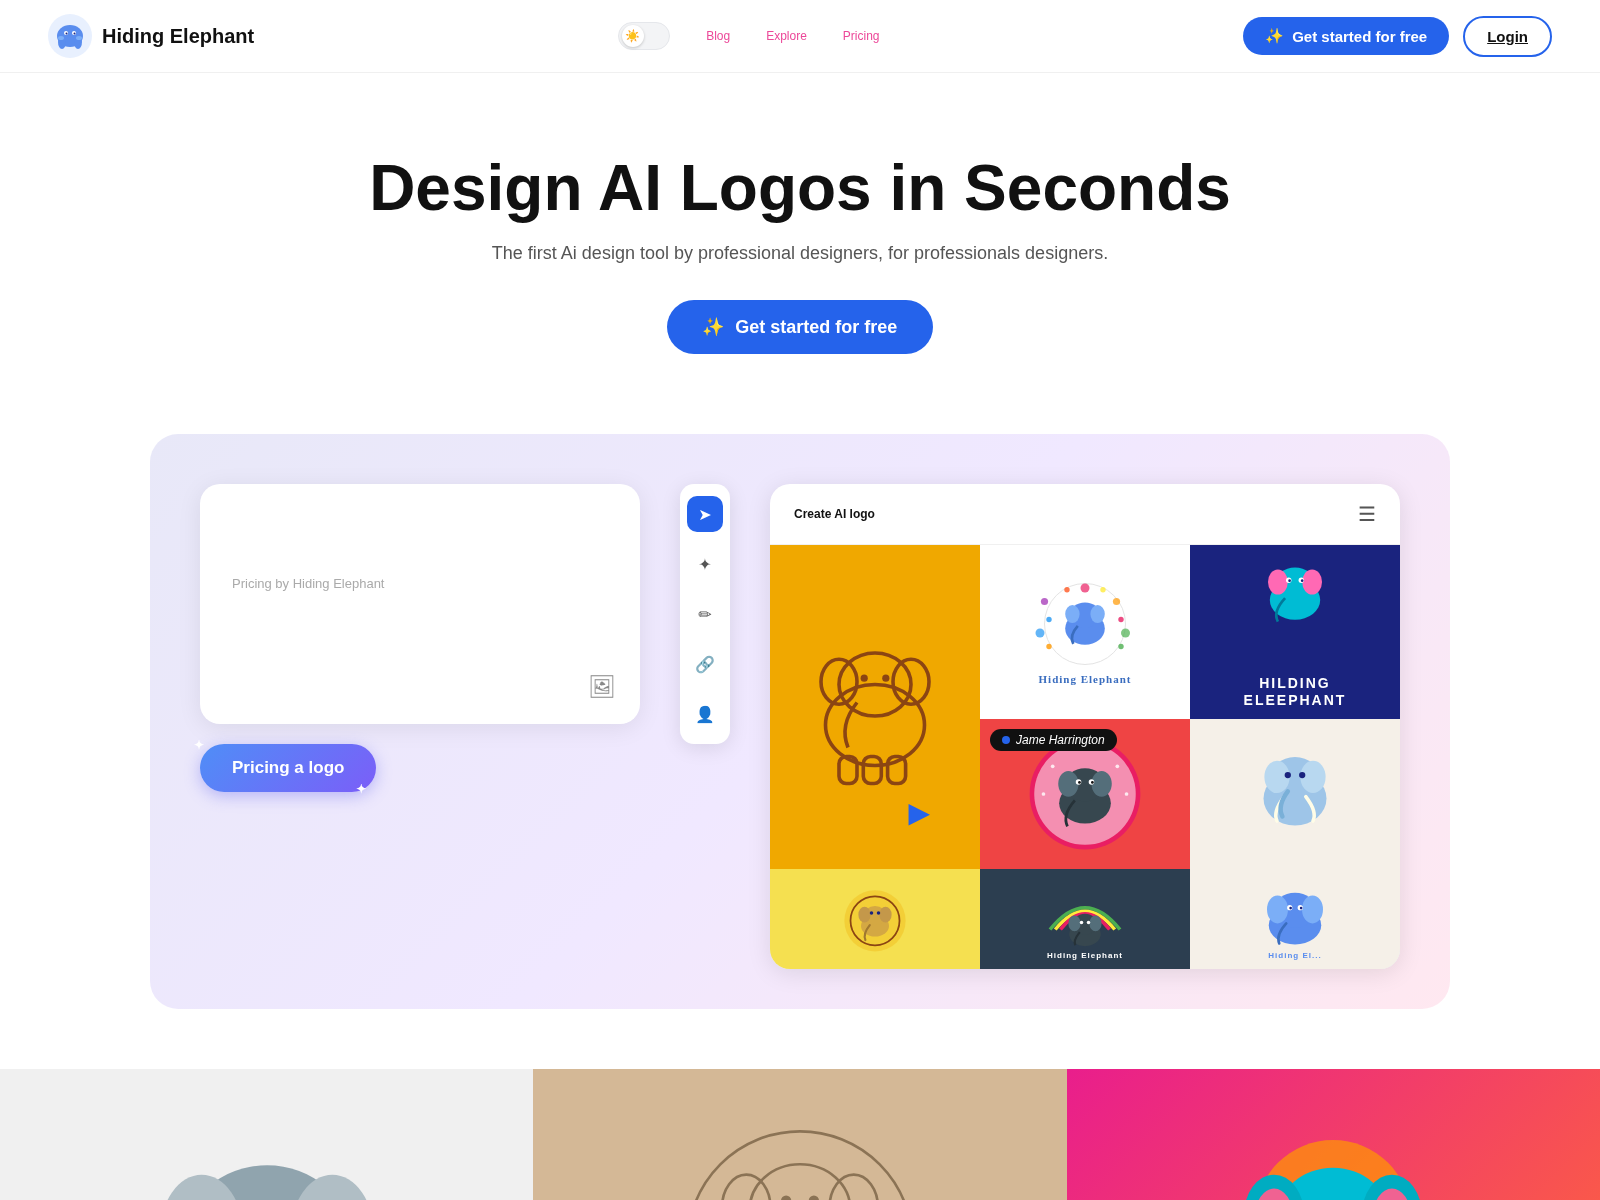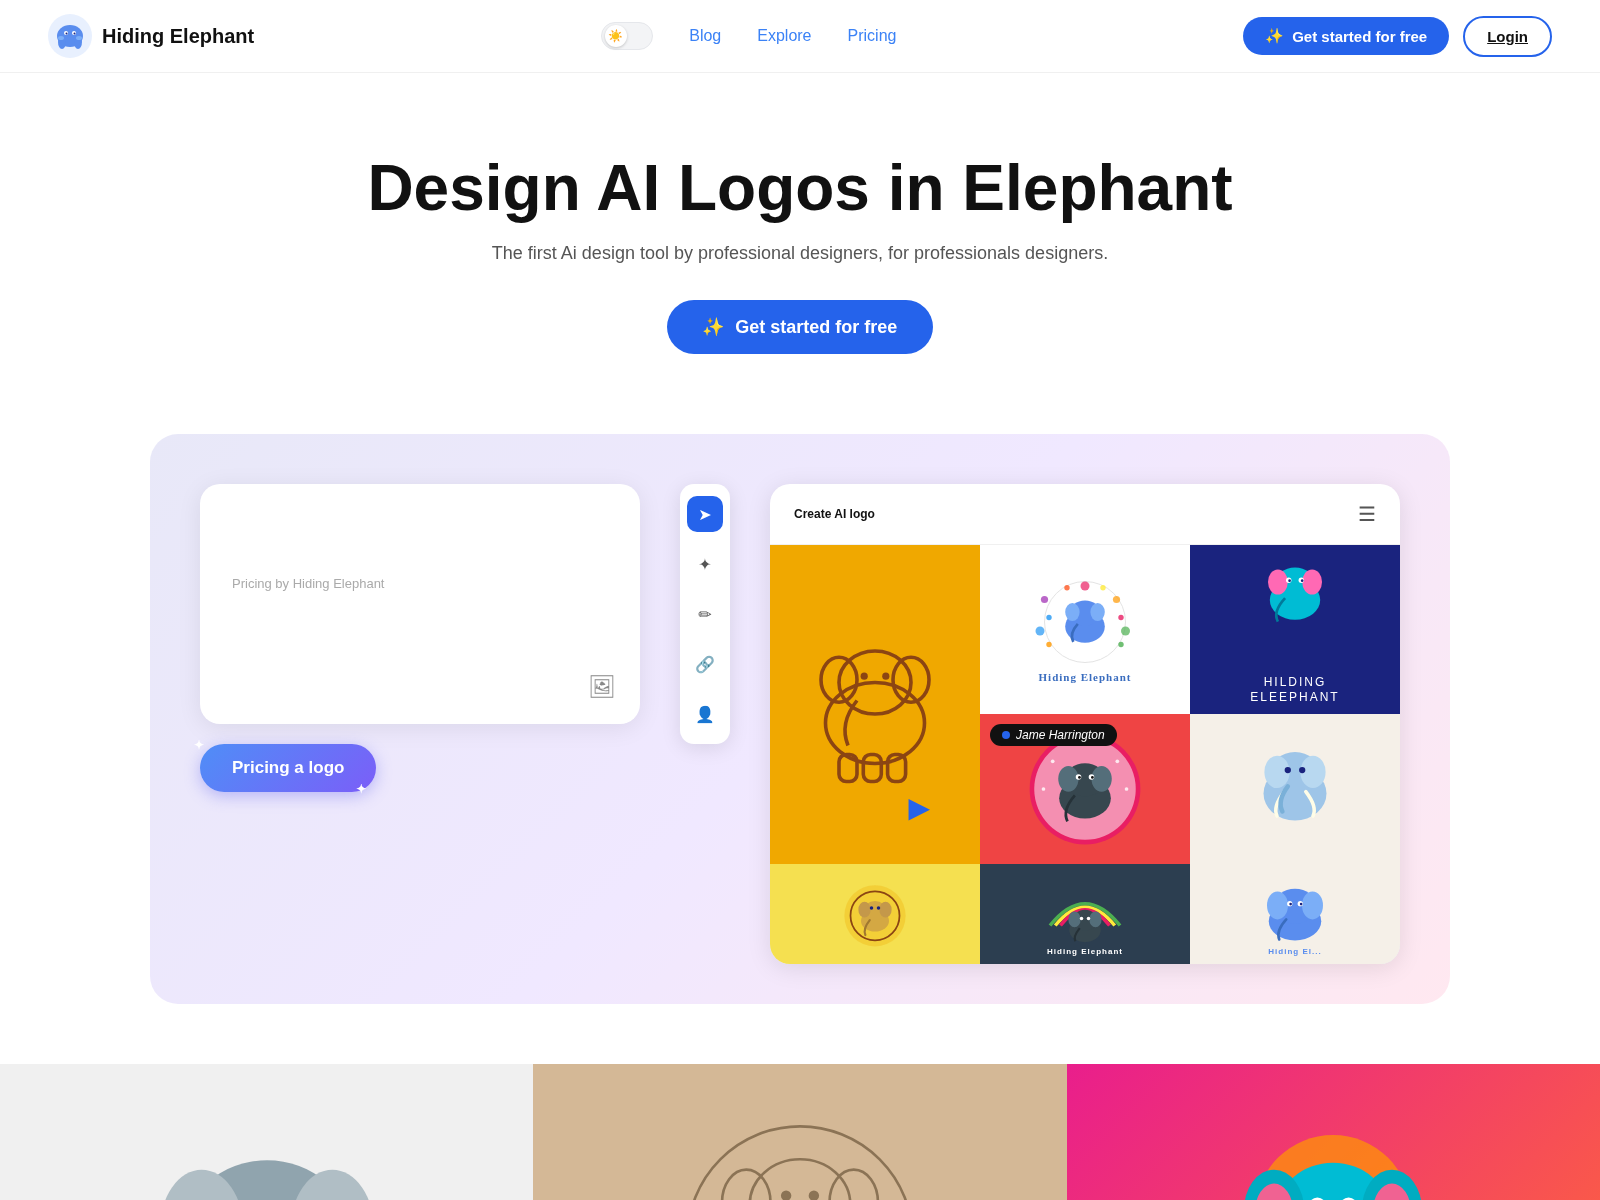--- a/index.html
+++ b/index.html
@@ -8,21 +8,21 @@
     
     nav {
       display: flex; align-items: center; justify-content: space-between;
       padding: 14px 48px; border-bottom: 1px solid #f0f0f0;
       position: sticky; top: 0; background: #fff; z-index: 100;
     }
     .nav-logo { display: flex; align-items: center; gap: 10px; text-decoration: none; color: #111; }
     .nav-logo-icon { width: 44px; height: 44px; }
     .nav-logo-text { font-size: 20px; font-weight: 700; }
     .nav-links { display: flex; align-items: center; gap: 36px; }
-    .nav-link { text-decoration: none; color: #3b82f6; font-size: 16px; }
+    .nav-link { text-decoration: none; color: #ec4899; font-size: 12px; }
     .nav-actions { display: flex; align-items: center; gap: 14px; }
     .theme-toggle {
       width: 52px; height: 28px; background: #f3f4f6; border-radius: 14px;
       display: flex; align-items: center; padding: 3px; cursor: pointer; border: 1px solid #e5e7eb;
       position: relative;
     }
     .theme-toggle-knob {
       width: 22px; height: 22px; background: #fff; border-radius: 50%;
       box-shadow: 0 1px 3px rgba(0,0,0,0.2); display: flex; align-items: center; justify-content: center; font-size: 12px;
     }
@@ -186,21 +186,21 @@
   <div class="nav-actions">
     <button class="btn-primary">
       <span>✨</span>
       <span>Get started for free</span>
     </button>
     <button class="btn-outline">Login</button>
   </div>
 </nav>
 
 <section class="hero">
-  <h1 class="hero-title">Design AI Logos in Elephant</h1>
+  <h1 class="hero-title">Design AI Logos in Seconds</h1>
   <p class="hero-subtitle">The first Ai design tool by professional designers, for professionals designers.</p>
   <button class="btn-hero">
     <span>✨</span>
     <span>Get started for free</span>
   </button>
 </section>
 
 <div class="demo-section">
 
   <div>
@@ -301,21 +301,21 @@
             <ellipse cx="55" cy="50" rx="28" ry="22" fill="#00bcd4"></ellipse>
             <ellipse cx="55" cy="32" rx="22" ry="18" fill="#00bcd4"></ellipse>
             <ellipse cx="36" cy="30" rx="11" ry="14" fill="#ff69b4"></ellipse>
             <ellipse cx="74" cy="30" rx="11" ry="14" fill="#ff69b4"></ellipse>
             <path d="M44 48 Q30 63 36 74" stroke="#007a9a" stroke-width="3" fill="none"></path>
             <circle cx="48" cy="28" r="3" fill="white"></circle>
             <circle cx="62" cy="28" r="3" fill="white"></circle>
             <circle cx="49" cy="28.5" r="1.5" fill="#1a237e"></circle>
             <circle cx="63" cy="28.5" r="1.5" fill="#1a237e"></circle>
           </svg>
-          <div style="font-size: 12px; font-weight: 400; color: white; letter-spacing: 2px; line-height: 1.2; margin-top: 44px;">HILDING<br>ELEEPHANT</div>
+          <div style="font-size: 14px; font-weight: 700; color: white; letter-spacing: 2px; line-height: 1.2; margin-top: 44px;">HILDING<br>ELEEPHANT</div>
         </div>
       </div>
 
       <div class="logo-cell logo-cell-mid-mid">
 
         <div class="user-badge">
           <div class="user-dot"></div>
           <span>Jame Harrington</span>
         </div>
         <svg viewBox="0 0 130 130" width="120" height="120">

